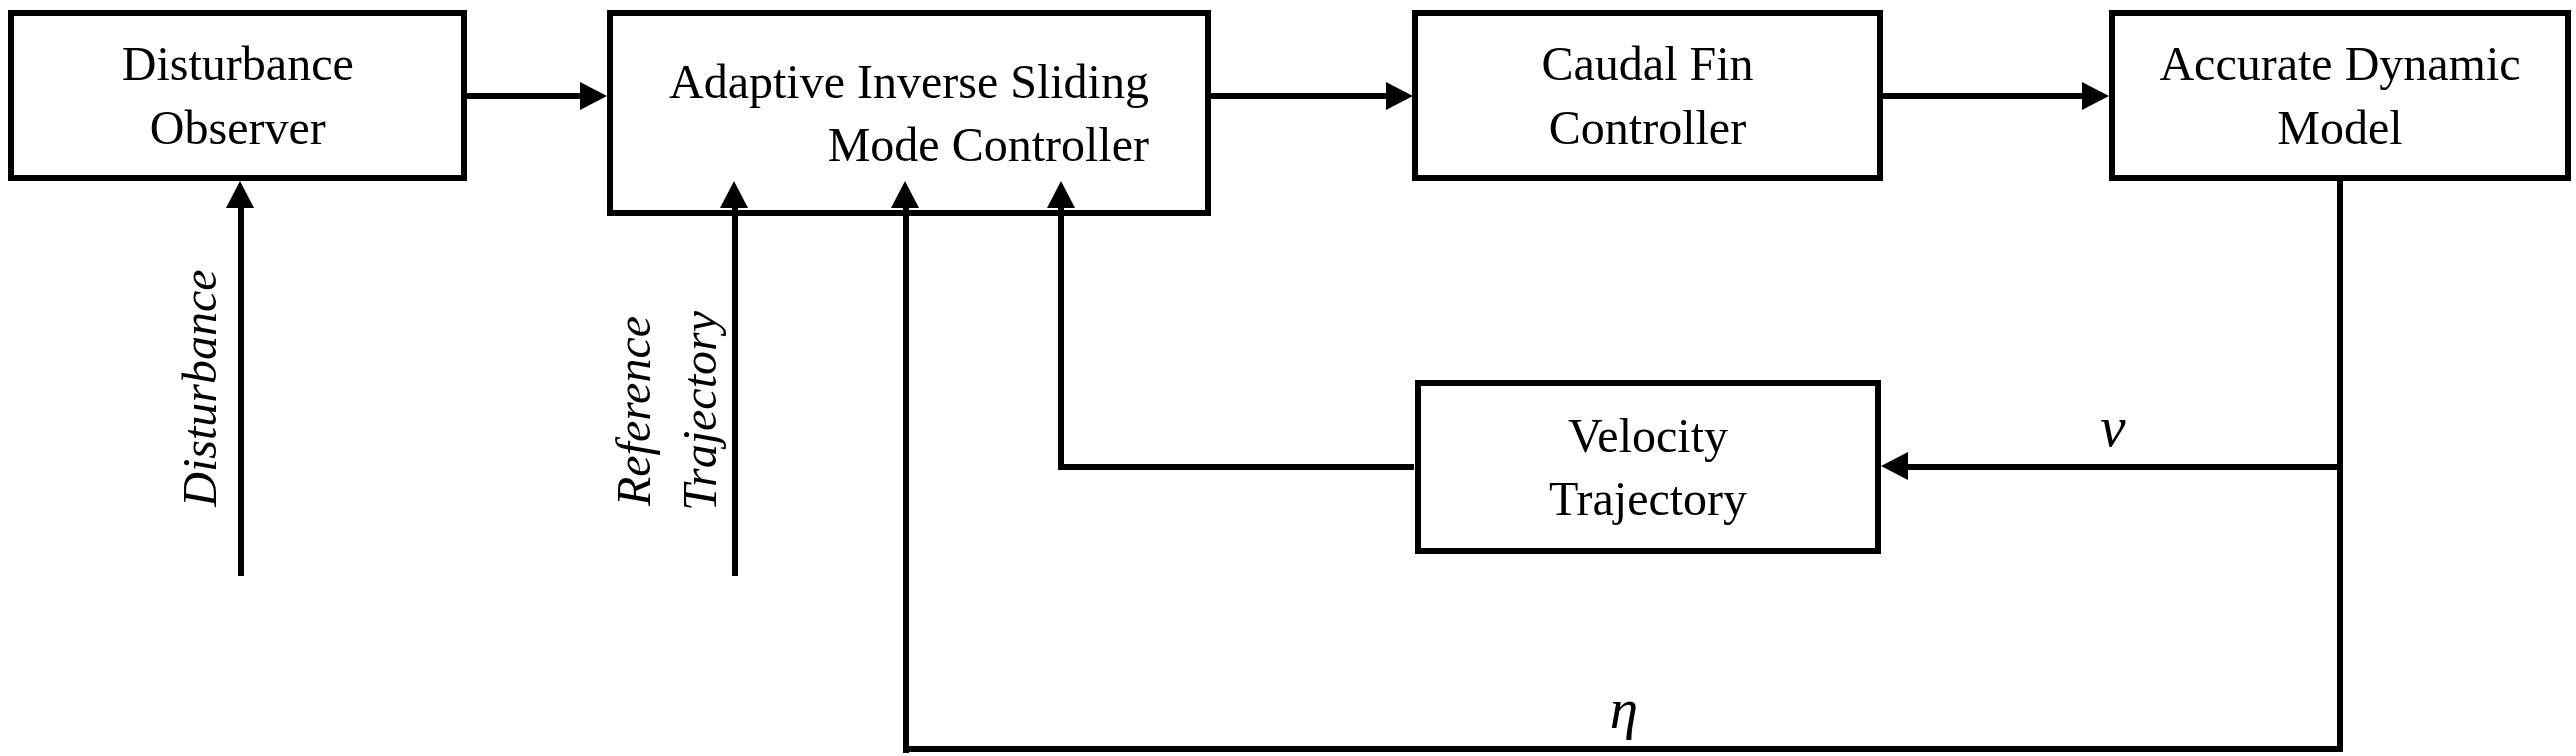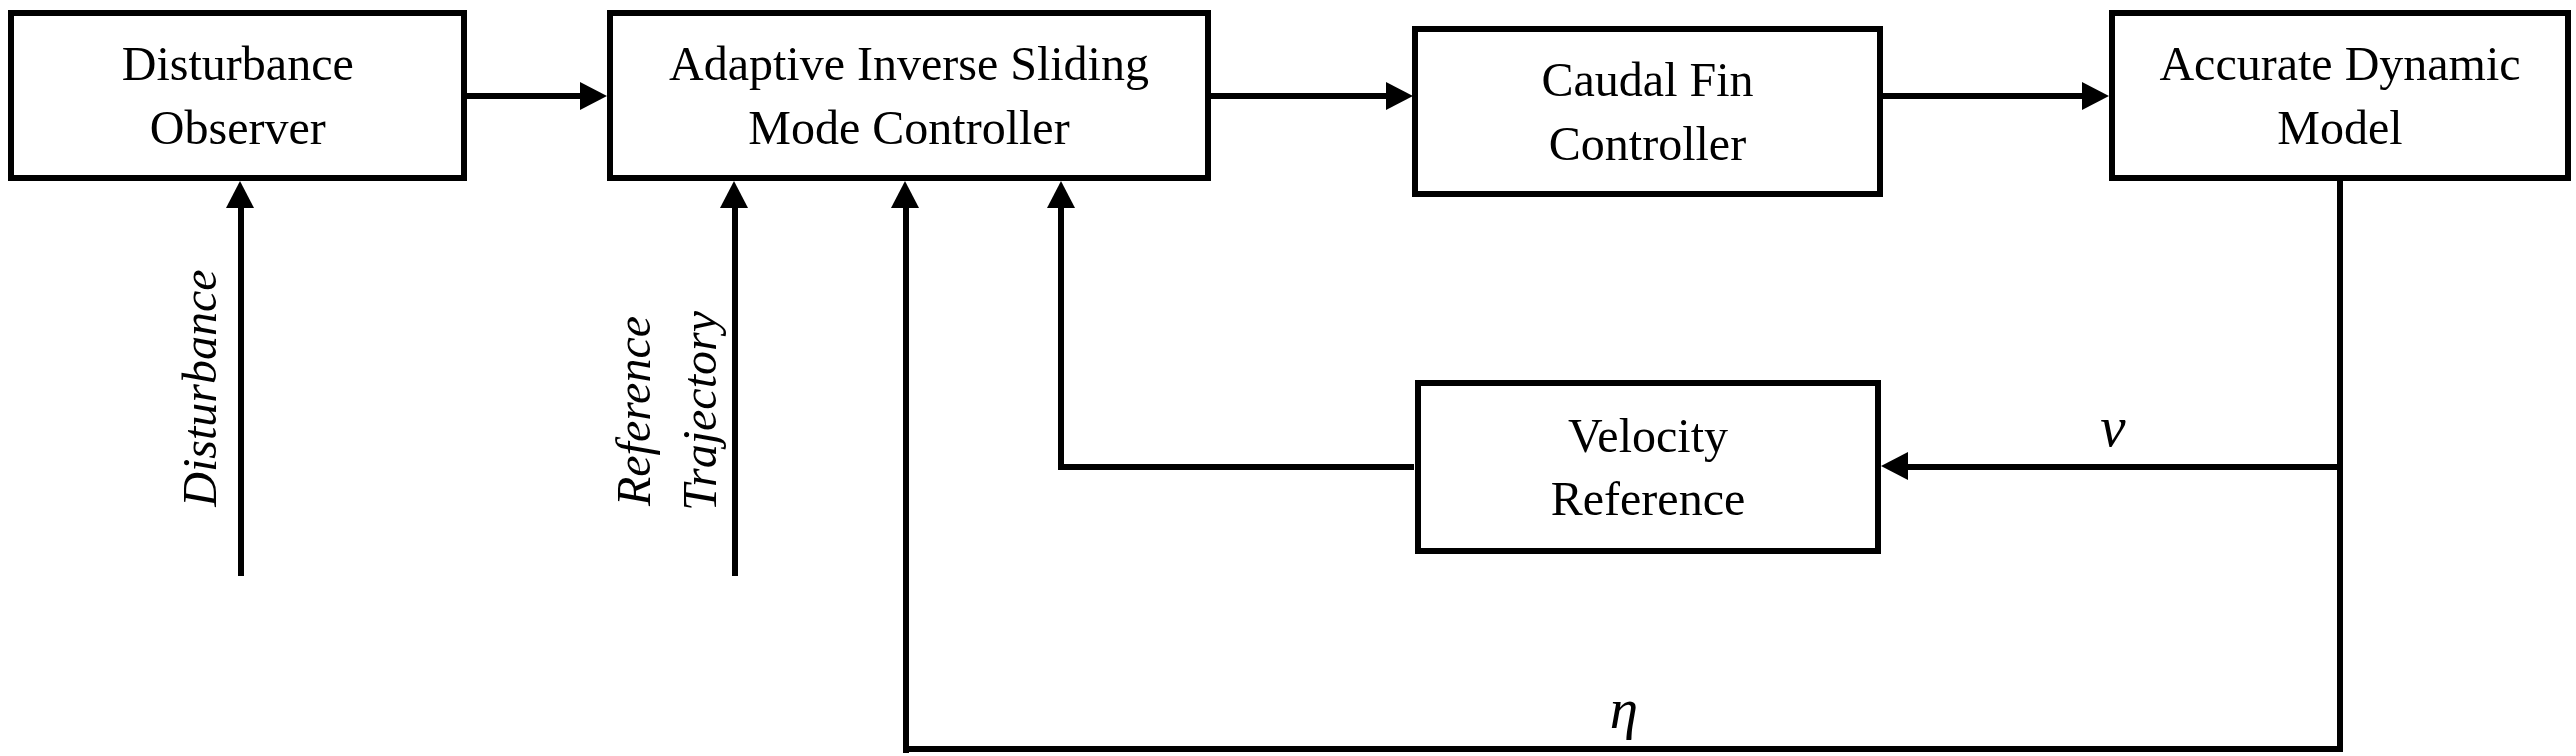--- a/index.html
+++ b/index.html
@@ -48,38 +48,38 @@
 </head>
 <body>
 
 <div class="canvas">
 
   <div class="box" style="left:8.3px; top:10px; width:459px; height:171px;">
     <div class="label">Disturbance
 Observer</div>
   </div>
 
-  <div class="box" style="left:607px; top:10px; width:604px; height:171px;">
+  <div class="box" style="left:607px; top:10px; width:604px; height:206px;text-align:right;">
     <div class="label">Adaptive Inverse Sliding
 Mode Controller</div>
   </div>
 
-  <div class="box" style="left:1412px; top:10px; width:471px; height:171px;margin-top:16px;">
+  <div class="box" style="left:1412px; top:10px; width:471px; height:171px;">
     <div class="label">Caudal Fin
 Controller</div>
   </div>
 
   <div class="box" style="left:2109px; top:10px; width:462px; height:171px;text-align:center;">
     <div class="label">Accurate Dynamic
 Model</div>
   </div>
 
   <div class="box" style="left:1415px; top:380px; width:466px; height:174px;">
     <div class="label">Velocity
-Reference</div>
+Trajectory</div>
   </div>
 
   <div class="hline" style="left:467px; top:93px; width:117px;"></div>
   <div class="ah ah-right" style="left:580px; top:82px;"></div>
 
   <div class="hline" style="left:1210px; top:93px; width:178px;"></div>
   <div class="ah ah-right" style="left:1386px; top:82px;"></div>
 
   <div class="hline" style="left:1883px; top:93px; width:201px;"></div>
   <div class="ah ah-right" style="left:2082px; top:82px;"></div>

